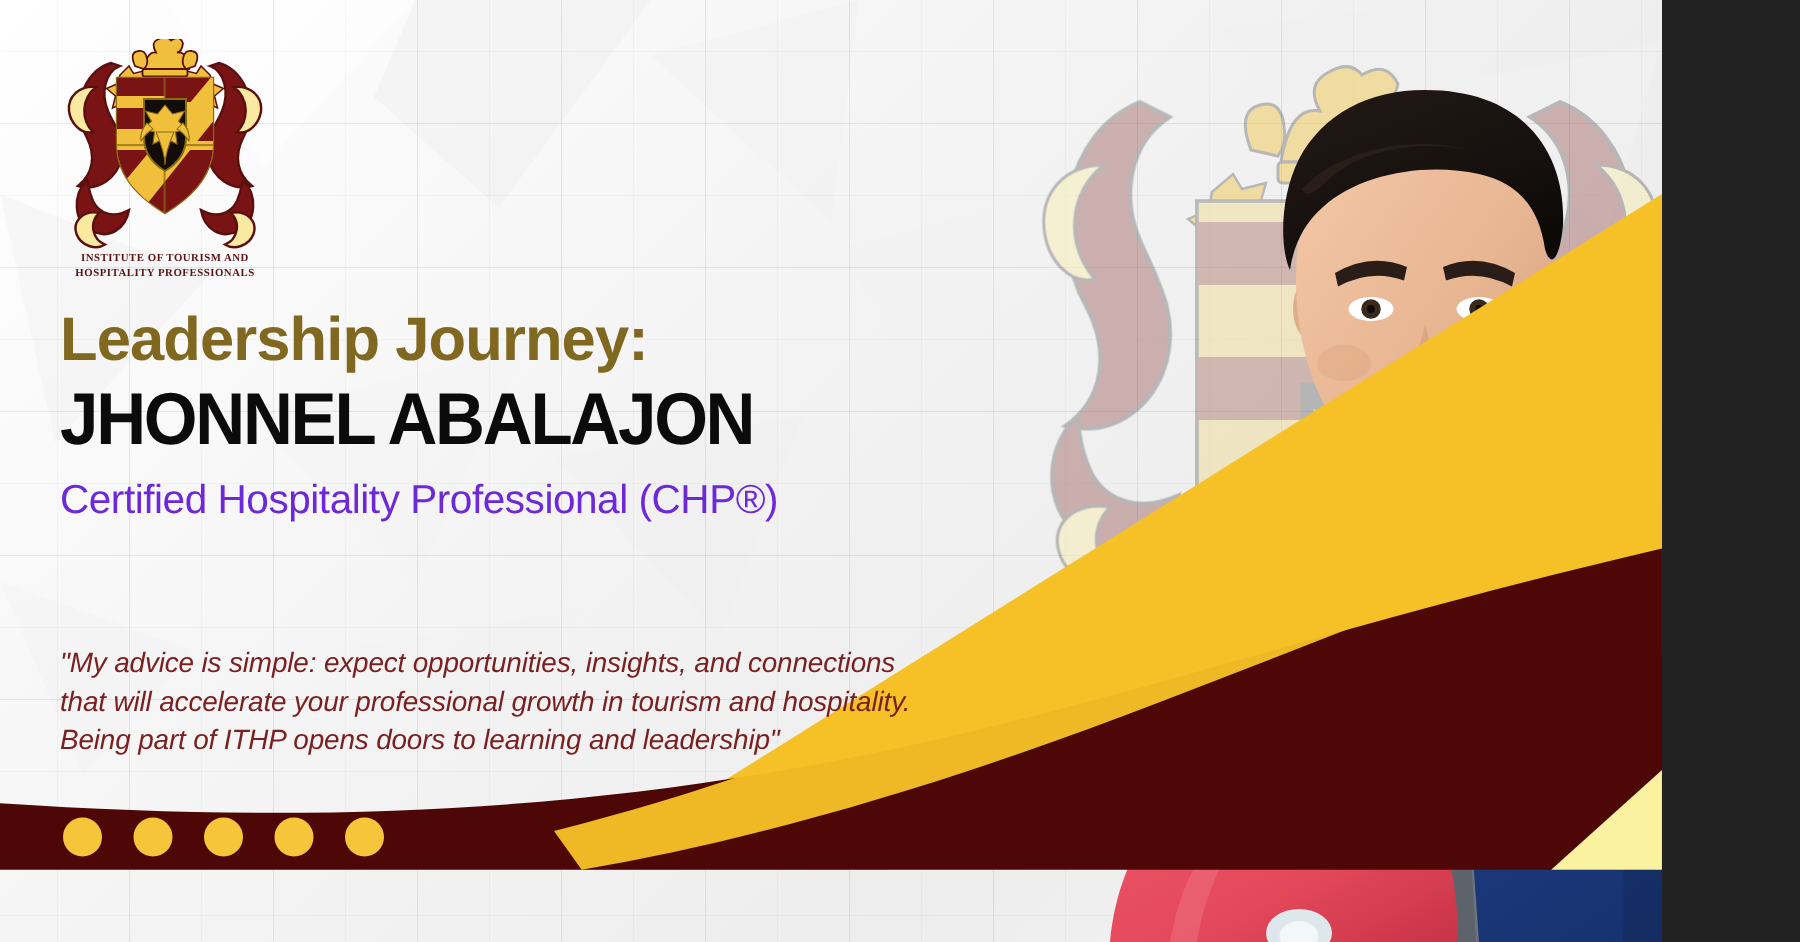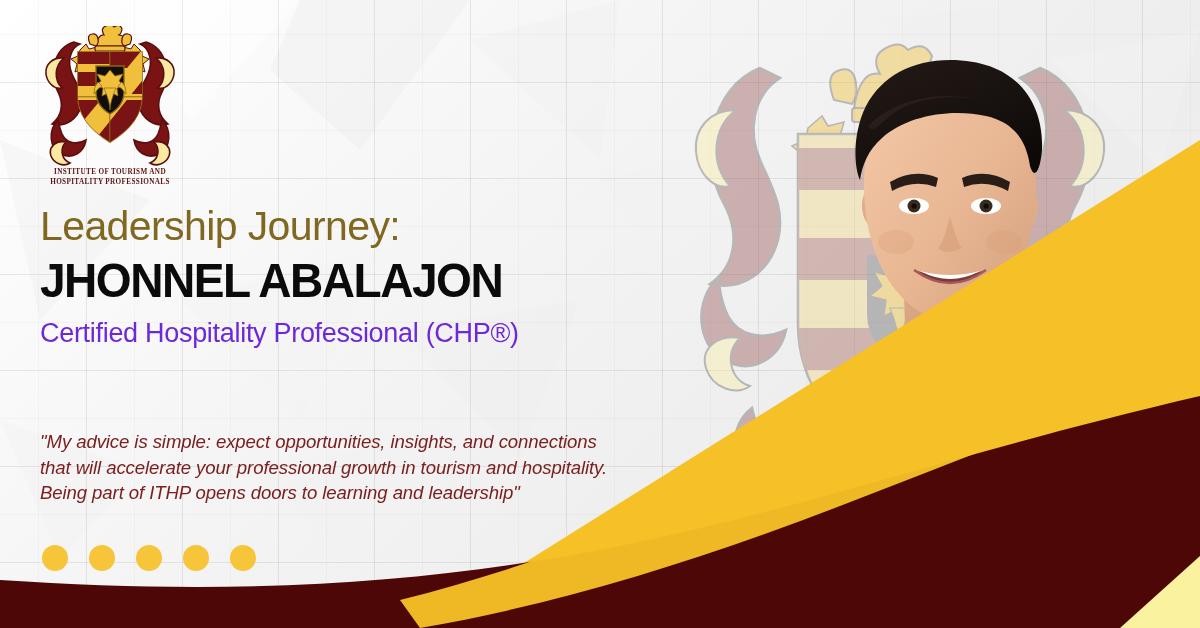--- a/index.html
+++ b/index.html
@@ -2,21 +2,21 @@
 <html><head>
 <meta charset="utf-8">
 <title>ITHP Leadership Journey Banner</title>
 <style>
   * { margin:0; padding:0; box-sizing:border-box; }
   html,body { background:#222; }
   body { font-family:"Liberation Sans", sans-serif; }
 
   .banner{
     position:relative;
-    width:1200px; height:628px;
+    width:1108px; height:628px;
     overflow:hidden;
     background:#f2f2f2;
   }
 
   
   .bg-base{
     position:absolute; inset:0;
     background:
       linear-gradient(135deg,#ffffff 0%,#f4f4f4 40%,#ededed 70%,#f6f6f6 100%);
   }
@@ -72,21 +72,21 @@
     letter-spacing:.35px;
     line-height:9.5px;
     color:#5c1414;
     font-weight:700;
     width:152px;
   }
 
   
   .headline{ position:absolute; left:40px; top:205px; width:600px; }
   .eyebrow{
-    font-size:41px; font-weight:400; letter-spacing:-.6px;
+    font-size:41px; font-weight:700; letter-spacing:-.6px;
     color:#806820; line-height:1.05;
   }
   .name{
     margin-top:8px;
     font-size:49px; font-weight:700;
     color:#0b0b0b; letter-spacing:-1.6px;
     line-height:1.02;
     transform:scaleX(.94); transform-origin:left center;
     white-space:nowrap;
   }

